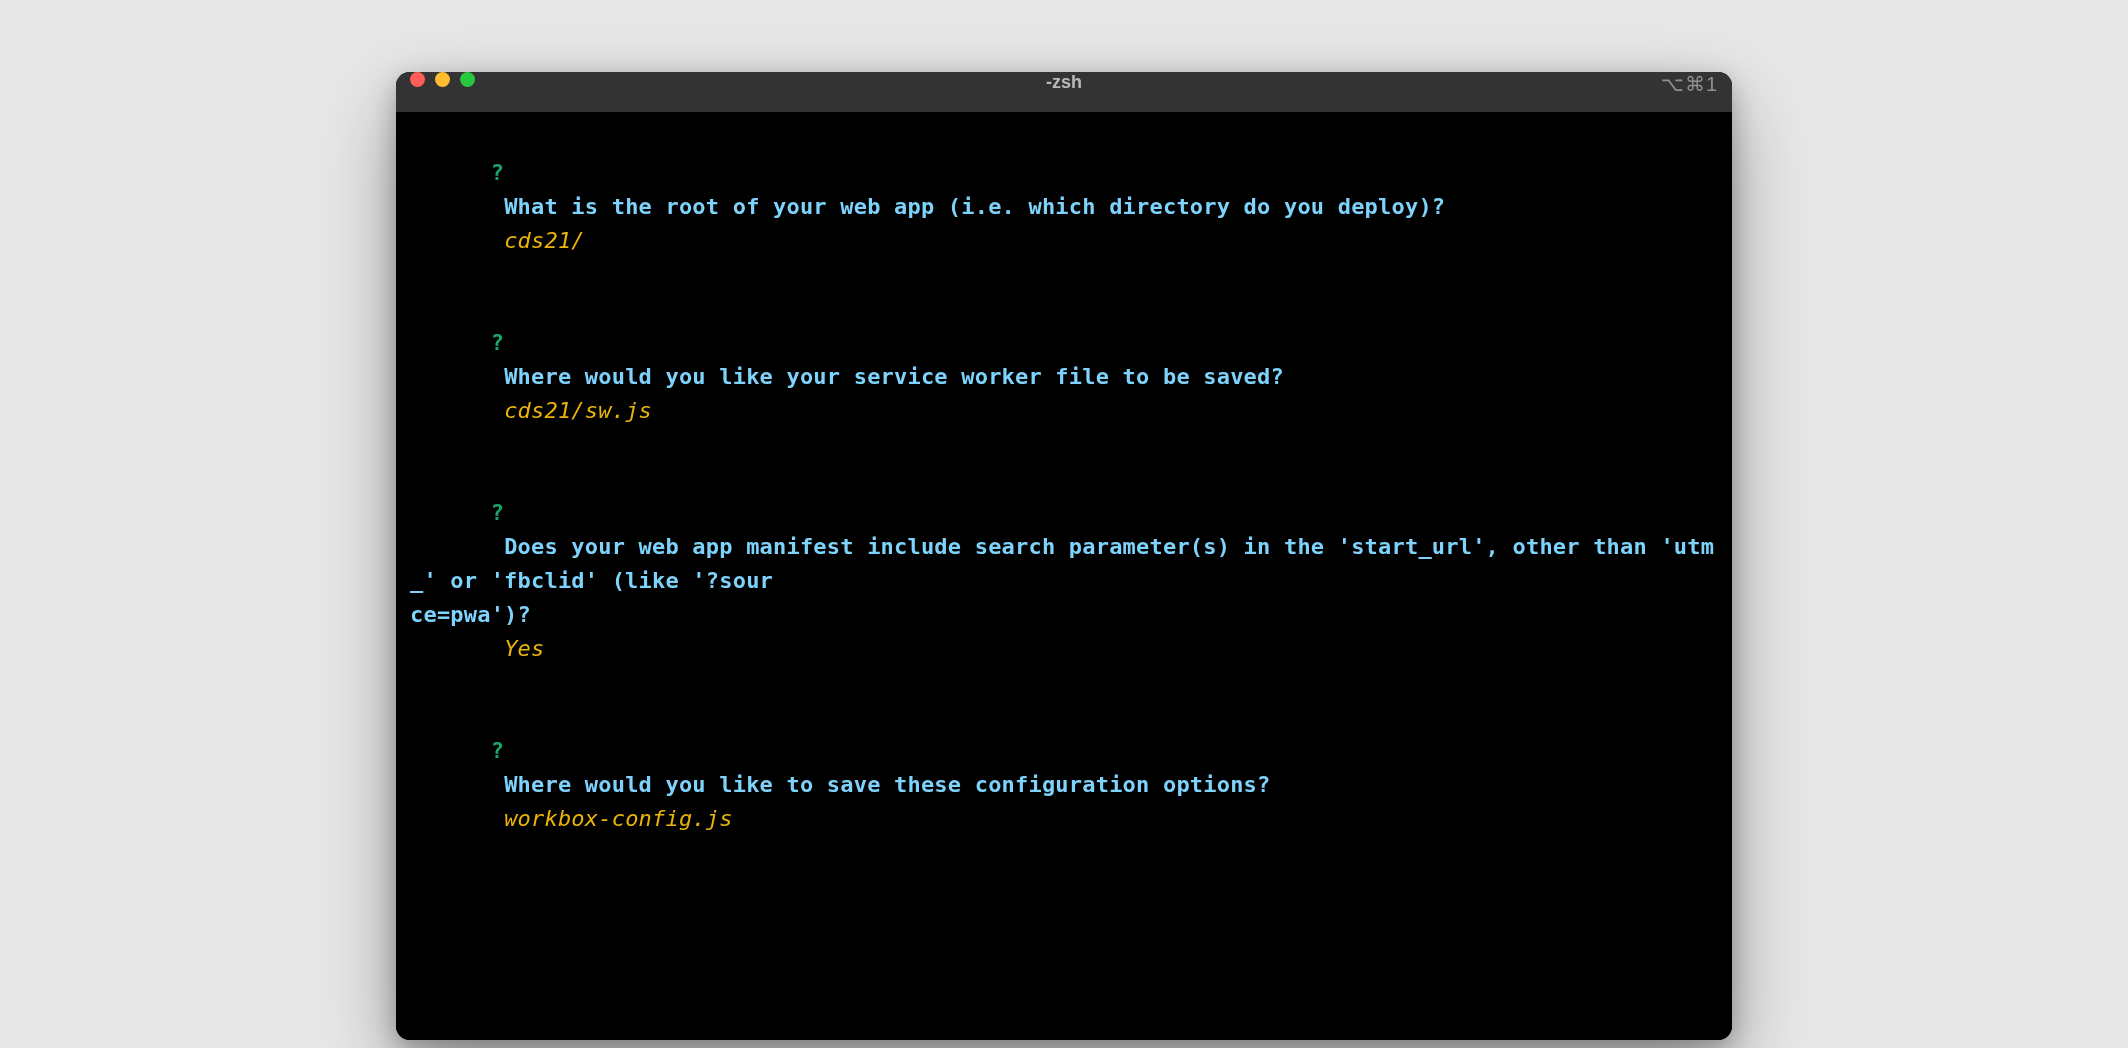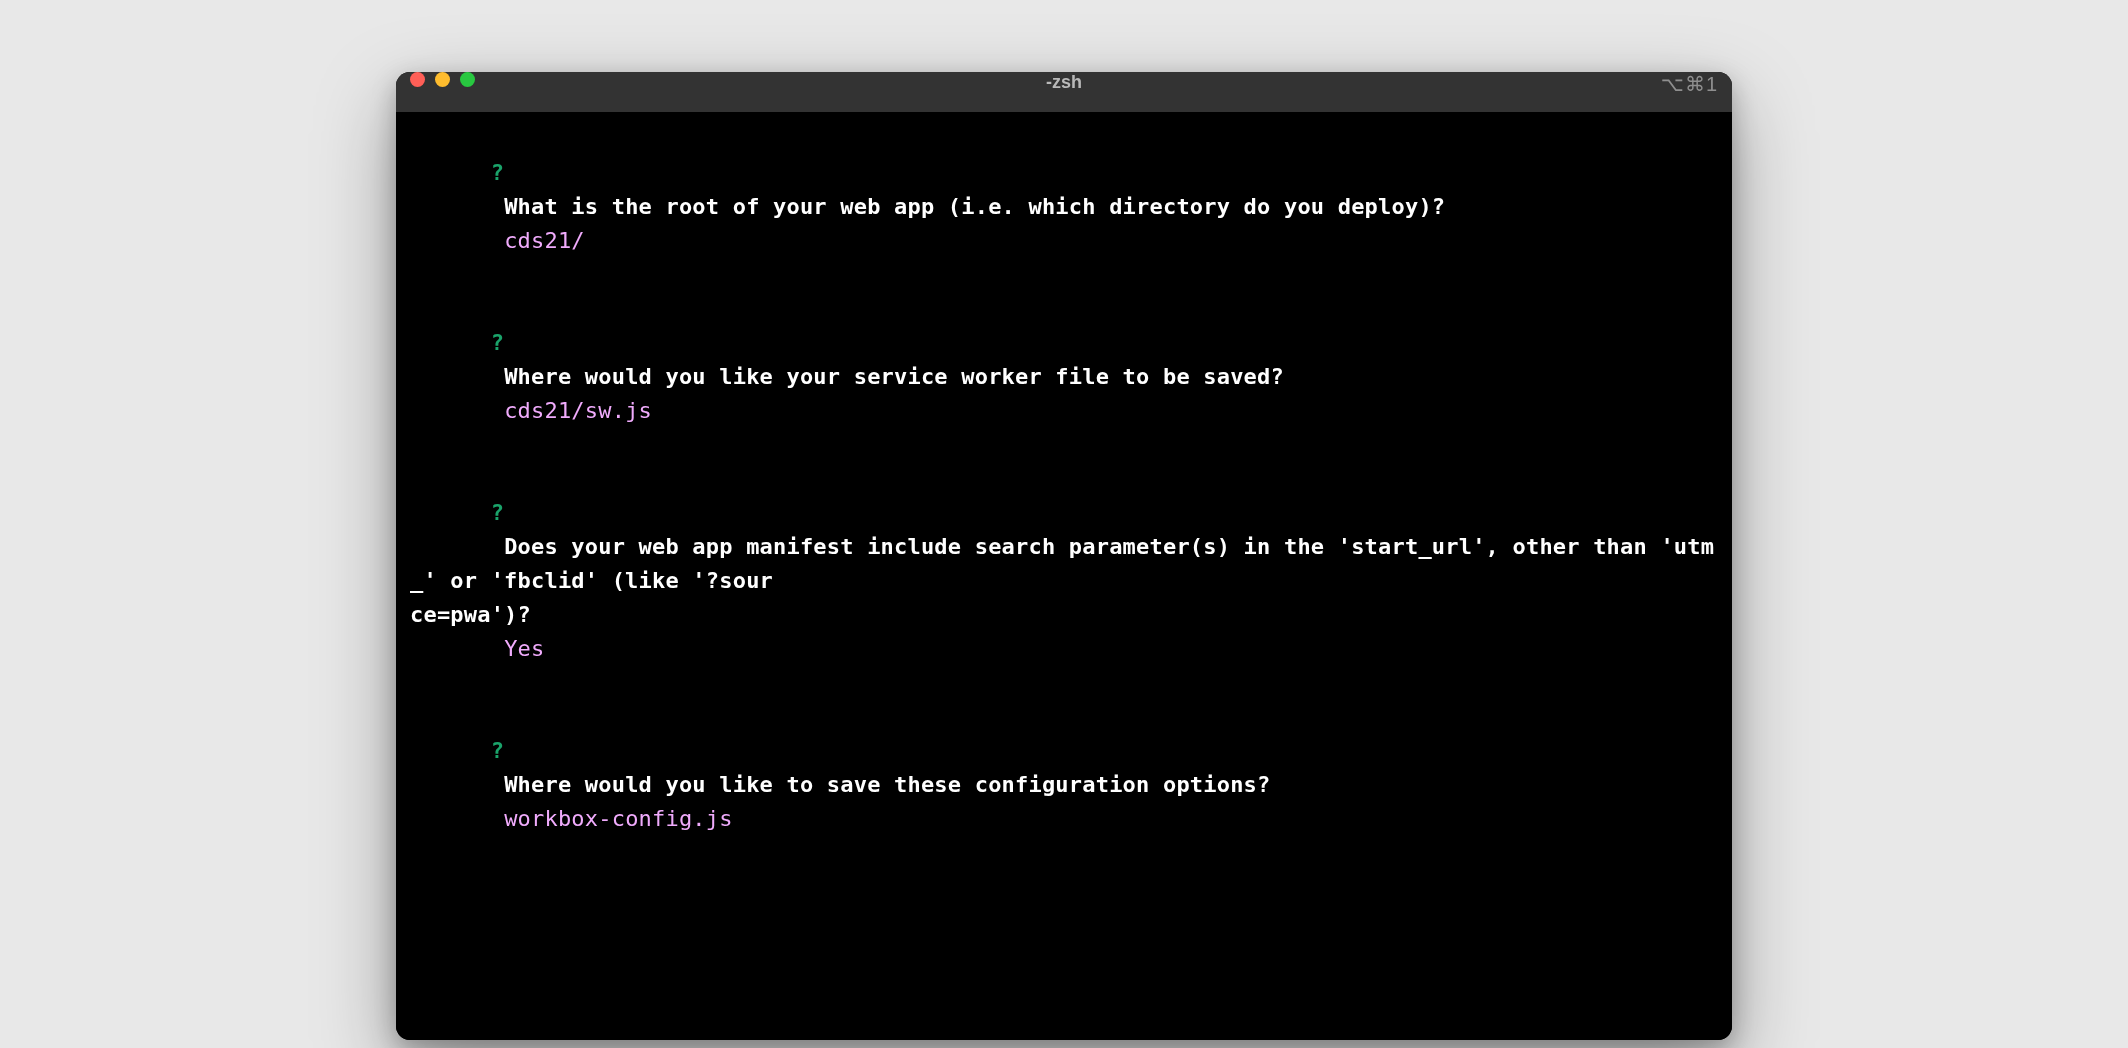--- a/index.html
+++ b/index.html
@@ -51,23 +51,23 @@
     user-select: none;
   }
   .term {
     background: #000;
     padding: 10px 14px 0 14px;
     color: #dedede;
     font-size: 22px;
     line-height: 34px;
     letter-spacing: 0.2px;
   }
-  .white { color: #ffffff; font-weight: 700; }
+  .white { color: #7dd3fc; font-weight: 700; }
   .green { color: #1aa36a; font-weight: 700; }
-  .cyan  { color: #f0abfc; }
+  .cyan  { color: #eab308; font-style: italic; }
   .dim   { color: #b0b0b0; }
   .line { white-space: pre-wrap; word-break: break-all; }
 </style>
 </head>
 <body>
 
 <div class="window">
   <div class="titlebar">
     <div class="traffic-lights">
       <div class="dot red"></div>

